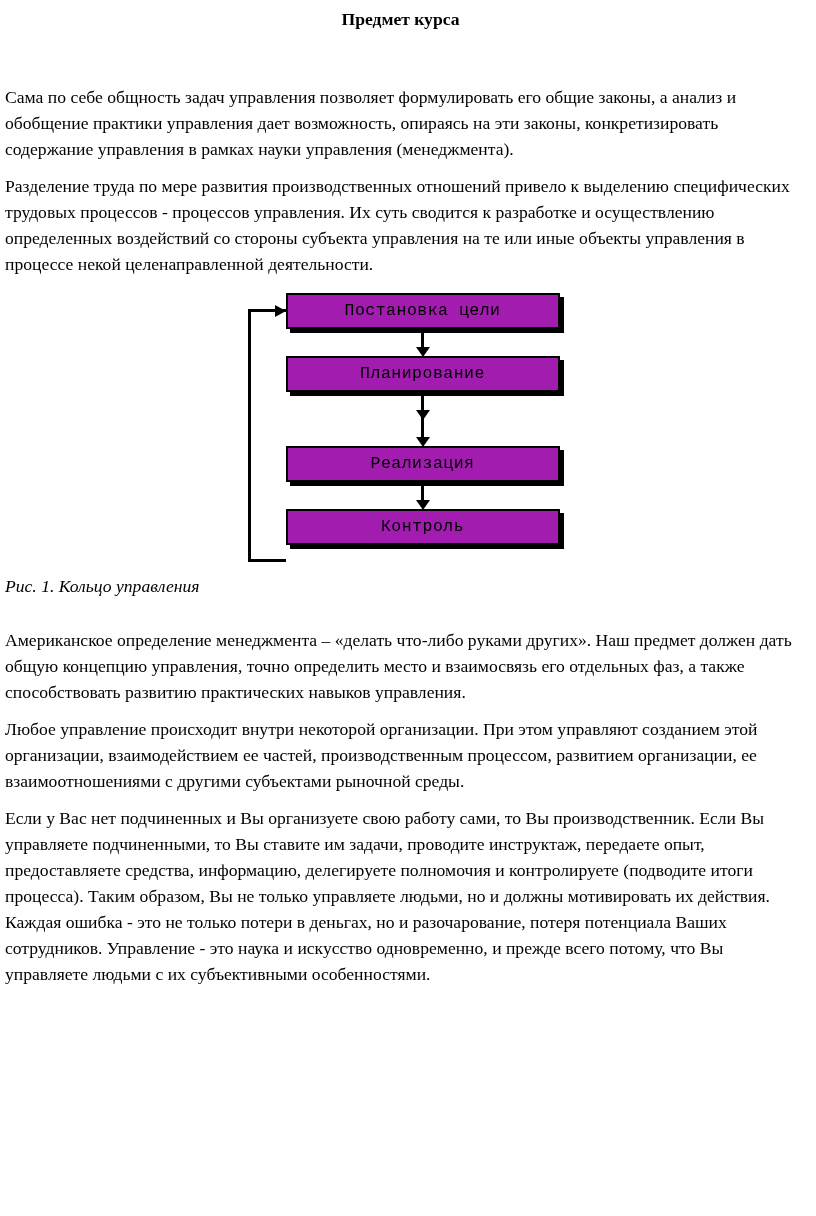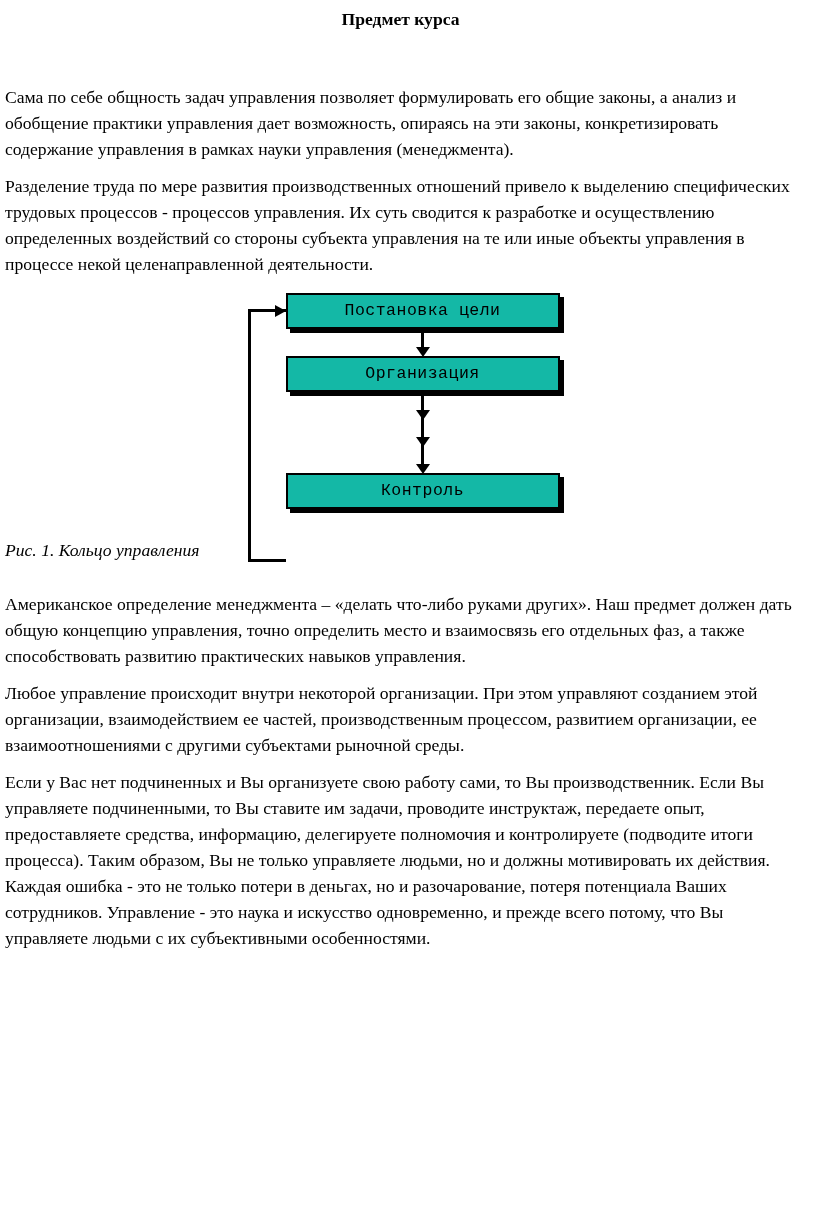--- a/index.html
+++ b/index.html
@@ -32,21 +32,21 @@
     width: 274px;
     margin: 0 auto;
     left: 22px;            
     padding-bottom: 4px;   
   }
 
   .flow-box {
     width: 274px;
     height: 36px;
     border: 2px solid #000;
-    background: #14b8a6;
+    background: #a21caf;
     box-shadow: 4px 4px 0 #000;
     font-family: "Liberation Mono", monospace;
     font-size: 16.5px;
     letter-spacing: 0.5px;
     line-height: 32px;
     text-align: center;
     position: relative;
     z-index: 2;
   }
 
@@ -116,33 +116,34 @@
       <div class="feedback-loop"></div>
       <div class="feedback-arrowhead"></div>
 
       <div class="flow-box">Постановка цели</div>
 
       <div class="connector">
         <div class="line"></div>
         <div class="head"></div>
       </div>
 
-      <div class="flow-box">Организация</div>
+      <div class="flow-box">Планирование</div>
 
       <div class="connector">
         <div class="line"></div>
         <div class="head"></div>
       </div>
 
 
       <div class="connector">
         <div class="line"></div>
         <div class="head"></div>
       </div>
 
+      <div class="flow-box">Реализация</div>
 
       <div class="connector">
         <div class="line"></div>
         <div class="head"></div>
       </div>
 
       <div class="flow-box">Контроль</div>
 
     </div>
 

